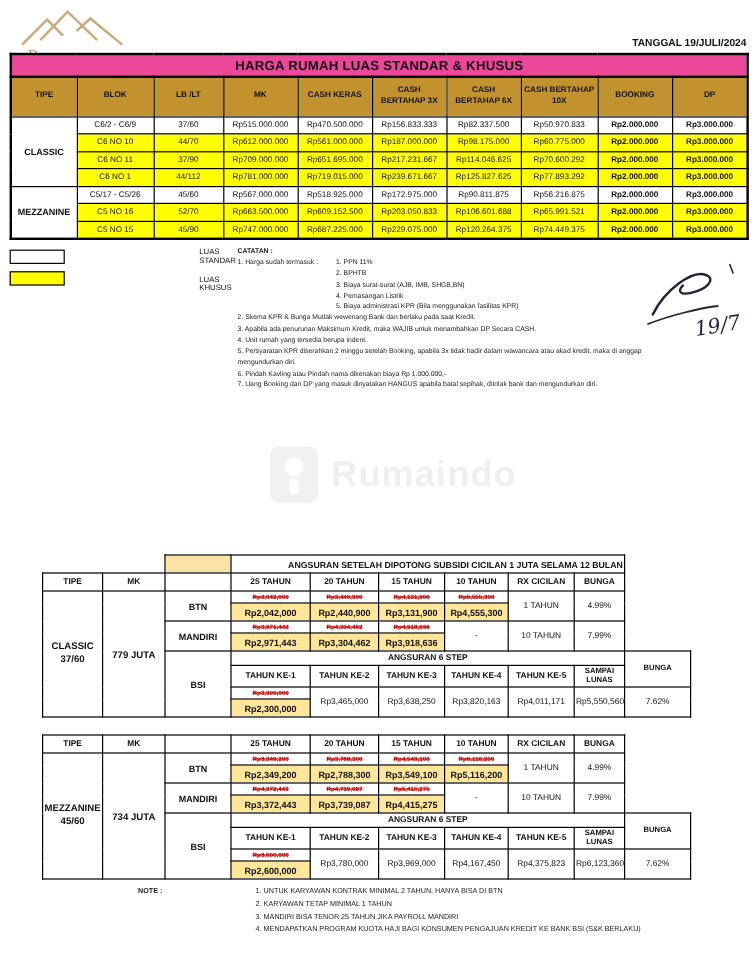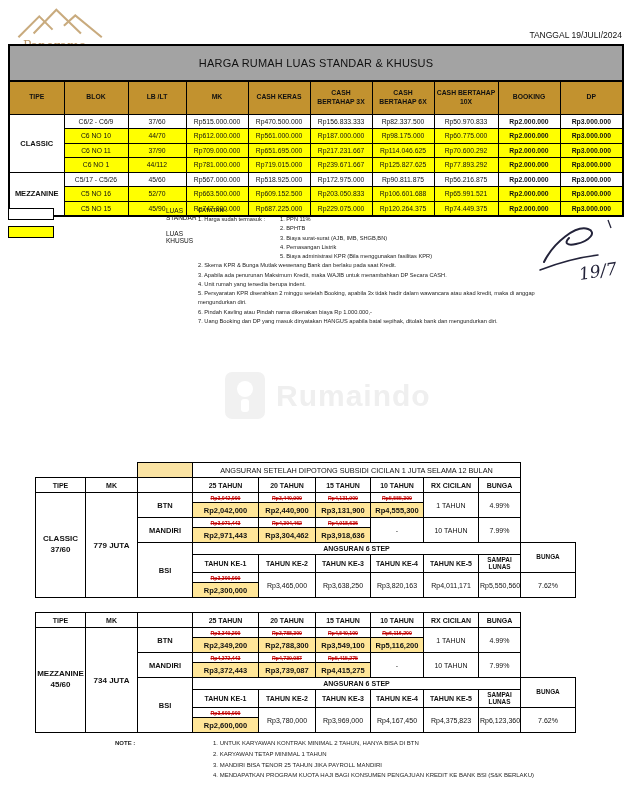--- a/index.html
+++ b/index.html
@@ -11,25 +11,25 @@
     position: relative;
     overflow: hidden;
   }
   .abs { position: absolute; }
   table { border-collapse: collapse; table-layout: fixed; }
   td { border: 1px solid #000; text-align: center; vertical-align: middle; overflow: hidden; background: #fff; }
 
   
   .logo { left: 14px; top: 5px; width: 120px; }
   .logo-text { font-family: "DejaVu Serif", serif; color: #BD996B; font-size: 12.5px; line-height: 0.95; margin-top: -5px; margin-left: 9px; }
-  .date { right: 8px; top: 30px; font-size: 8.5px; font-weight: normal; }
+  .date { right: 8px; top: 30px; font-size: 8.5px; font-weight: bold; }
 
   
   #price-table { left: 8px; top: 44px; width: 614px; border: 2px solid #000; }
-  #price-table .title-cell { background: #a3a3a3; font-weight: normal; font-size: 11px; height: 36px; letter-spacing: .2px; border: 2px solid #000; }
+  #price-table .title-cell { background: #ec4899; font-weight: bold; font-size: 11px; height: 19px; letter-spacing: .2px; border: 2px solid #000; }
   #price-table .head td { background: #C2922F; font-weight: bold; font-size: 6.8px; height: 33px; line-height: 1.3; padding: 0 2px; white-space: normal; }
   #price-table tbody td { font-size: 6.8px; height: 14.5px; white-space: nowrap; padding: 0 1px; }
   #price-table tr.khusus td { background: #FFFF00; }
   #price-table td.tipe-col { font-weight: bold; font-size: 7.5px; background: #fff; }
   #price-table td.bold { font-weight: bold; }
 
   
   .legend { left: 8px; top: 208px; width: 180px; font-size: 6.5px; }
   .legend-row { display: flex; align-items: center; margin-bottom: 6px; }
   .legend-box { width: 46px; height: 12px; border: 1px solid #000; background: #fff; flex: none; }
@@ -52,21 +52,21 @@
   .wm-stem { position: absolute; left: 16px; top: 27px; width: 8px; height: 13px; background: #fff; border-radius: 3px; }
   .wm-text { font-size: 30px; font-weight: bold; color: #EFEFEF; letter-spacing: 1px; }
 
   
   .ang { left: 35px; width: 540px; }
   #ang-block-1 { top: 462px; }
   #ang-block-2 { top: 612px; }
   .ang td { font-size: 7px; padding: 0 1px; white-space: nowrap; }
   .ang .ghost { border: none; background: transparent; }
   .ang .rt { height: 15px; }
-  .ang .big-title { font-weight: normal; font-size: 7.3px; }
+  .ang .big-title { font-weight: bold; font-size: 7.3px; text-align: right; }
   .ang .tan-cell { background: #FAE3A3; }
   .ang .rh td { font-weight: bold; height: 15px; }
   .ang .rh2 td { font-weight: bold; height: 18px; }
   .ang .wrap { white-space: normal; line-height: 1.05; font-size: 6.4px; }
   .ang .bank { font-weight: bold; font-size: 7.5px; }
   .ang .tipe-cell { font-weight: bold; font-size: 8px; white-space: pre-line; line-height: 1.35; }
   .ang .mk-cell { font-weight: bold; font-size: 8px; }
   .ang .rs { height: 10px; }
   .ang .struck { color: #C00000; text-decoration: line-through; font-size: 5.2px; font-weight: bold; }
   .ang .rv { height: 15px; }

